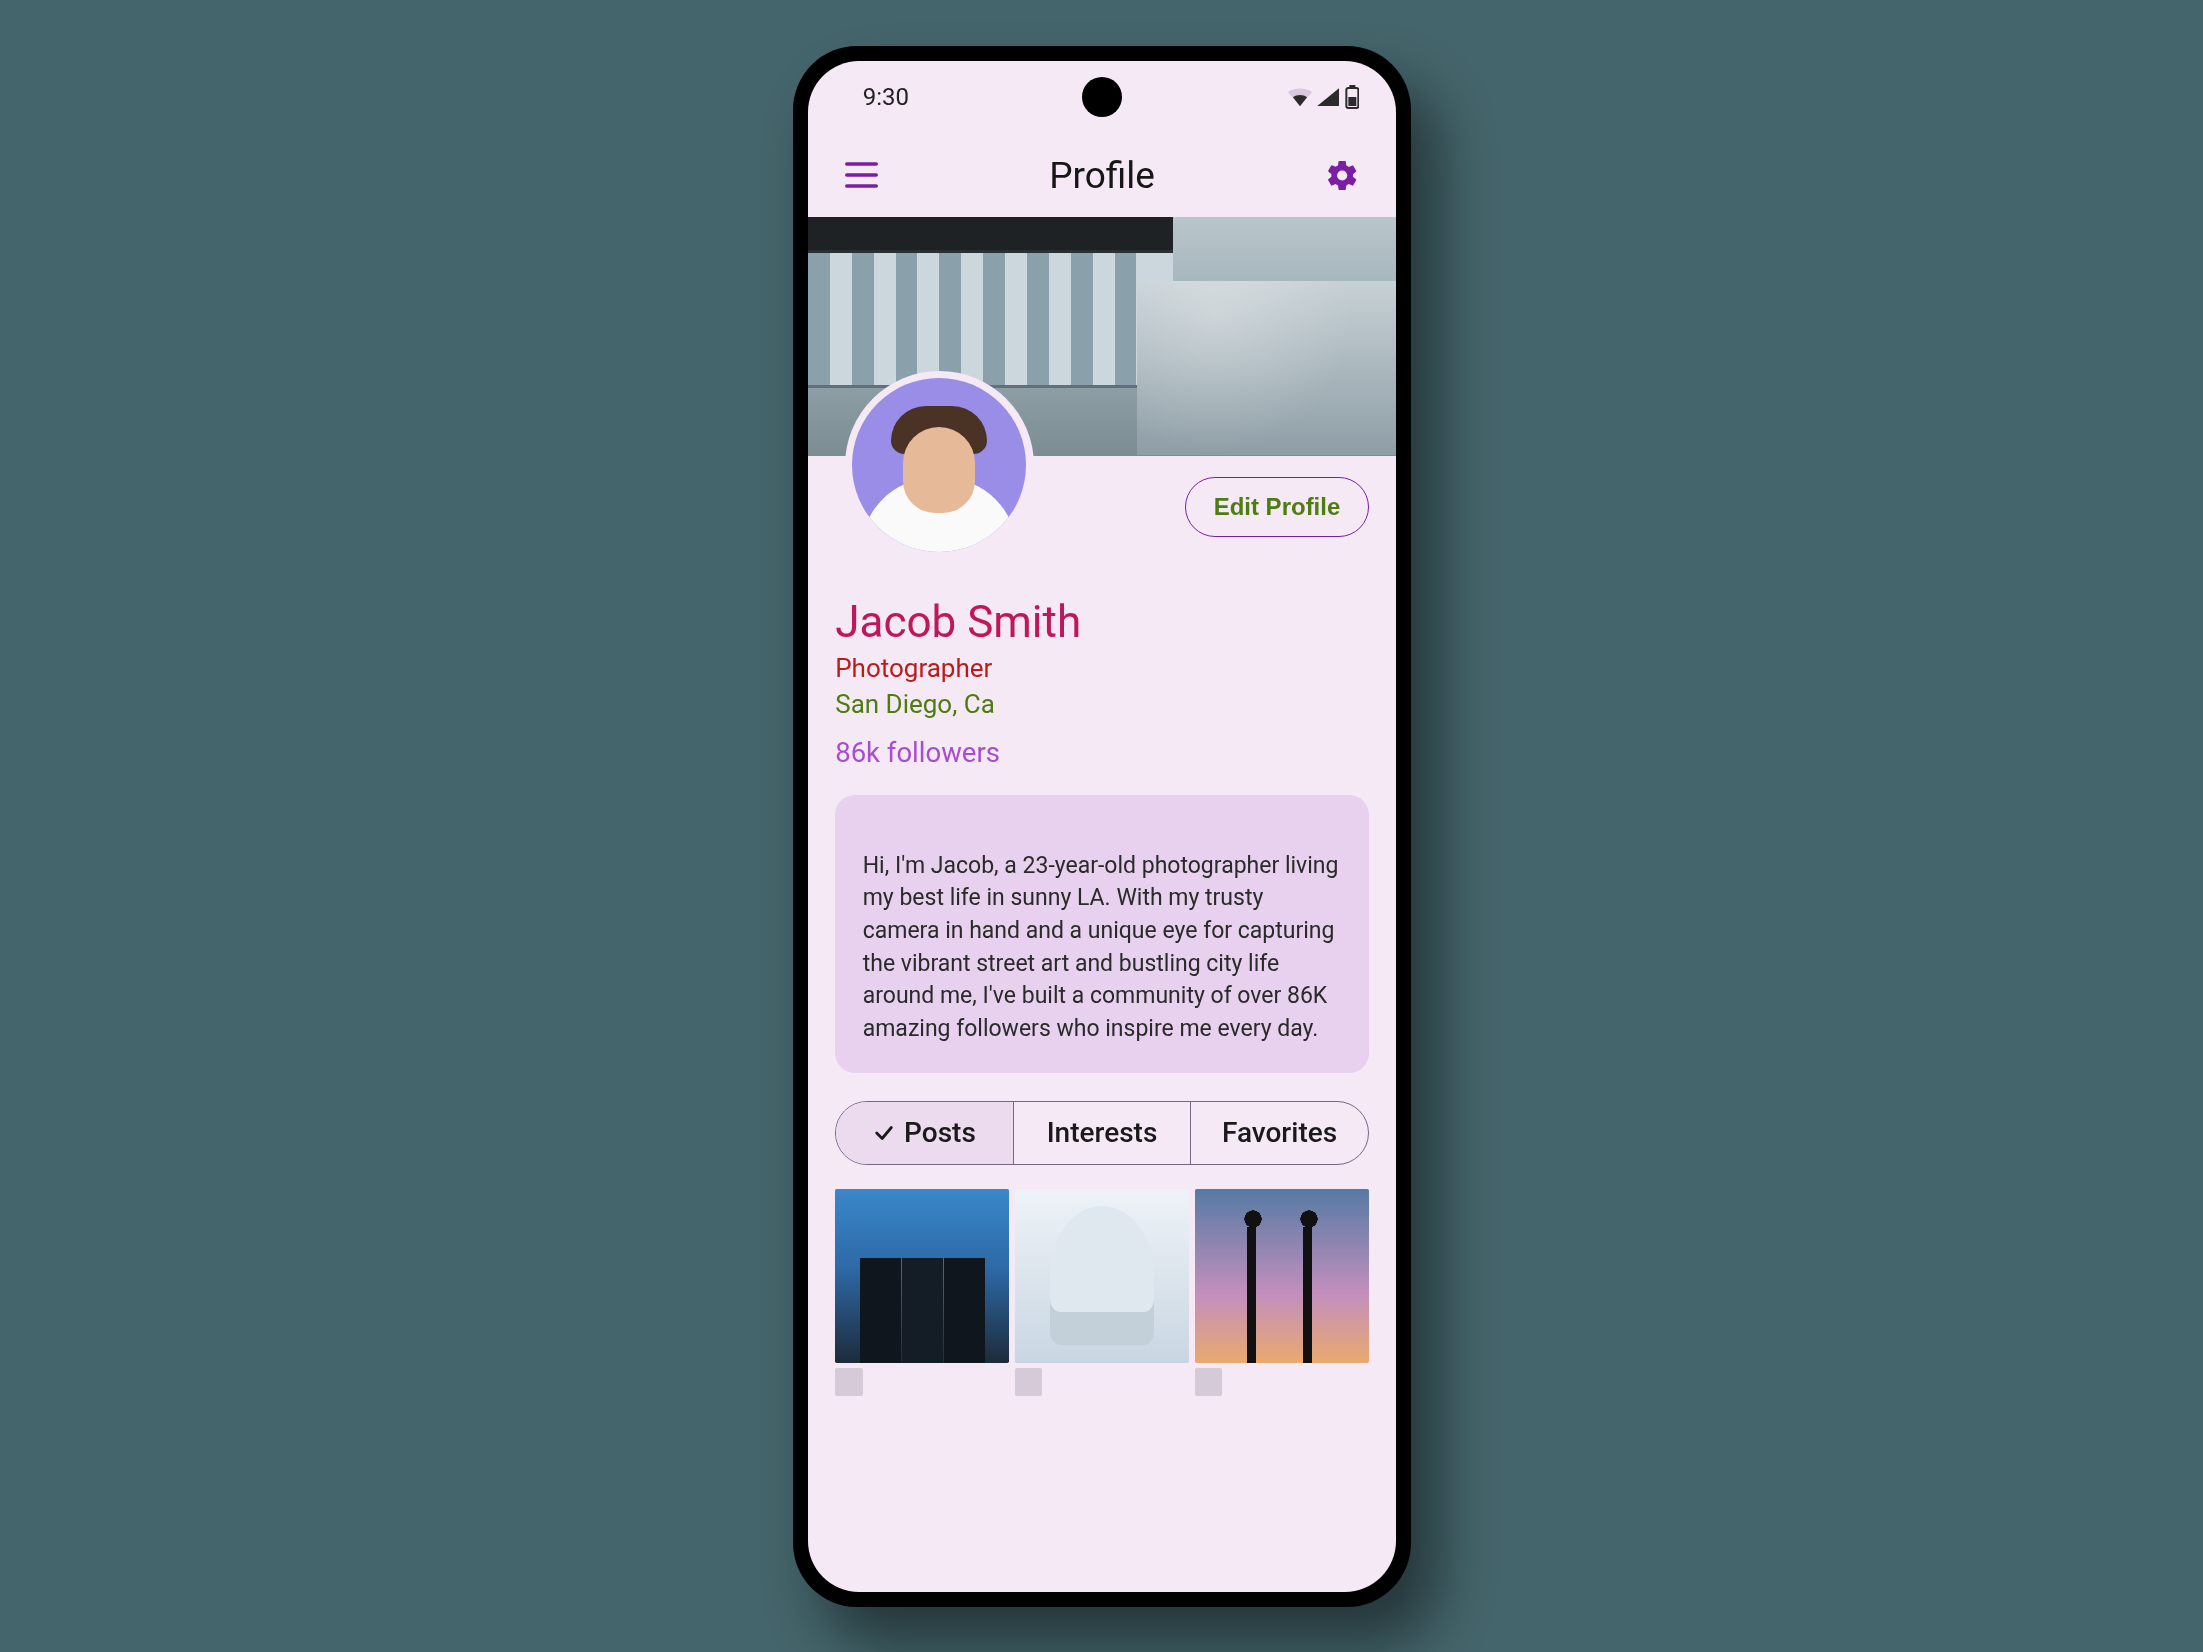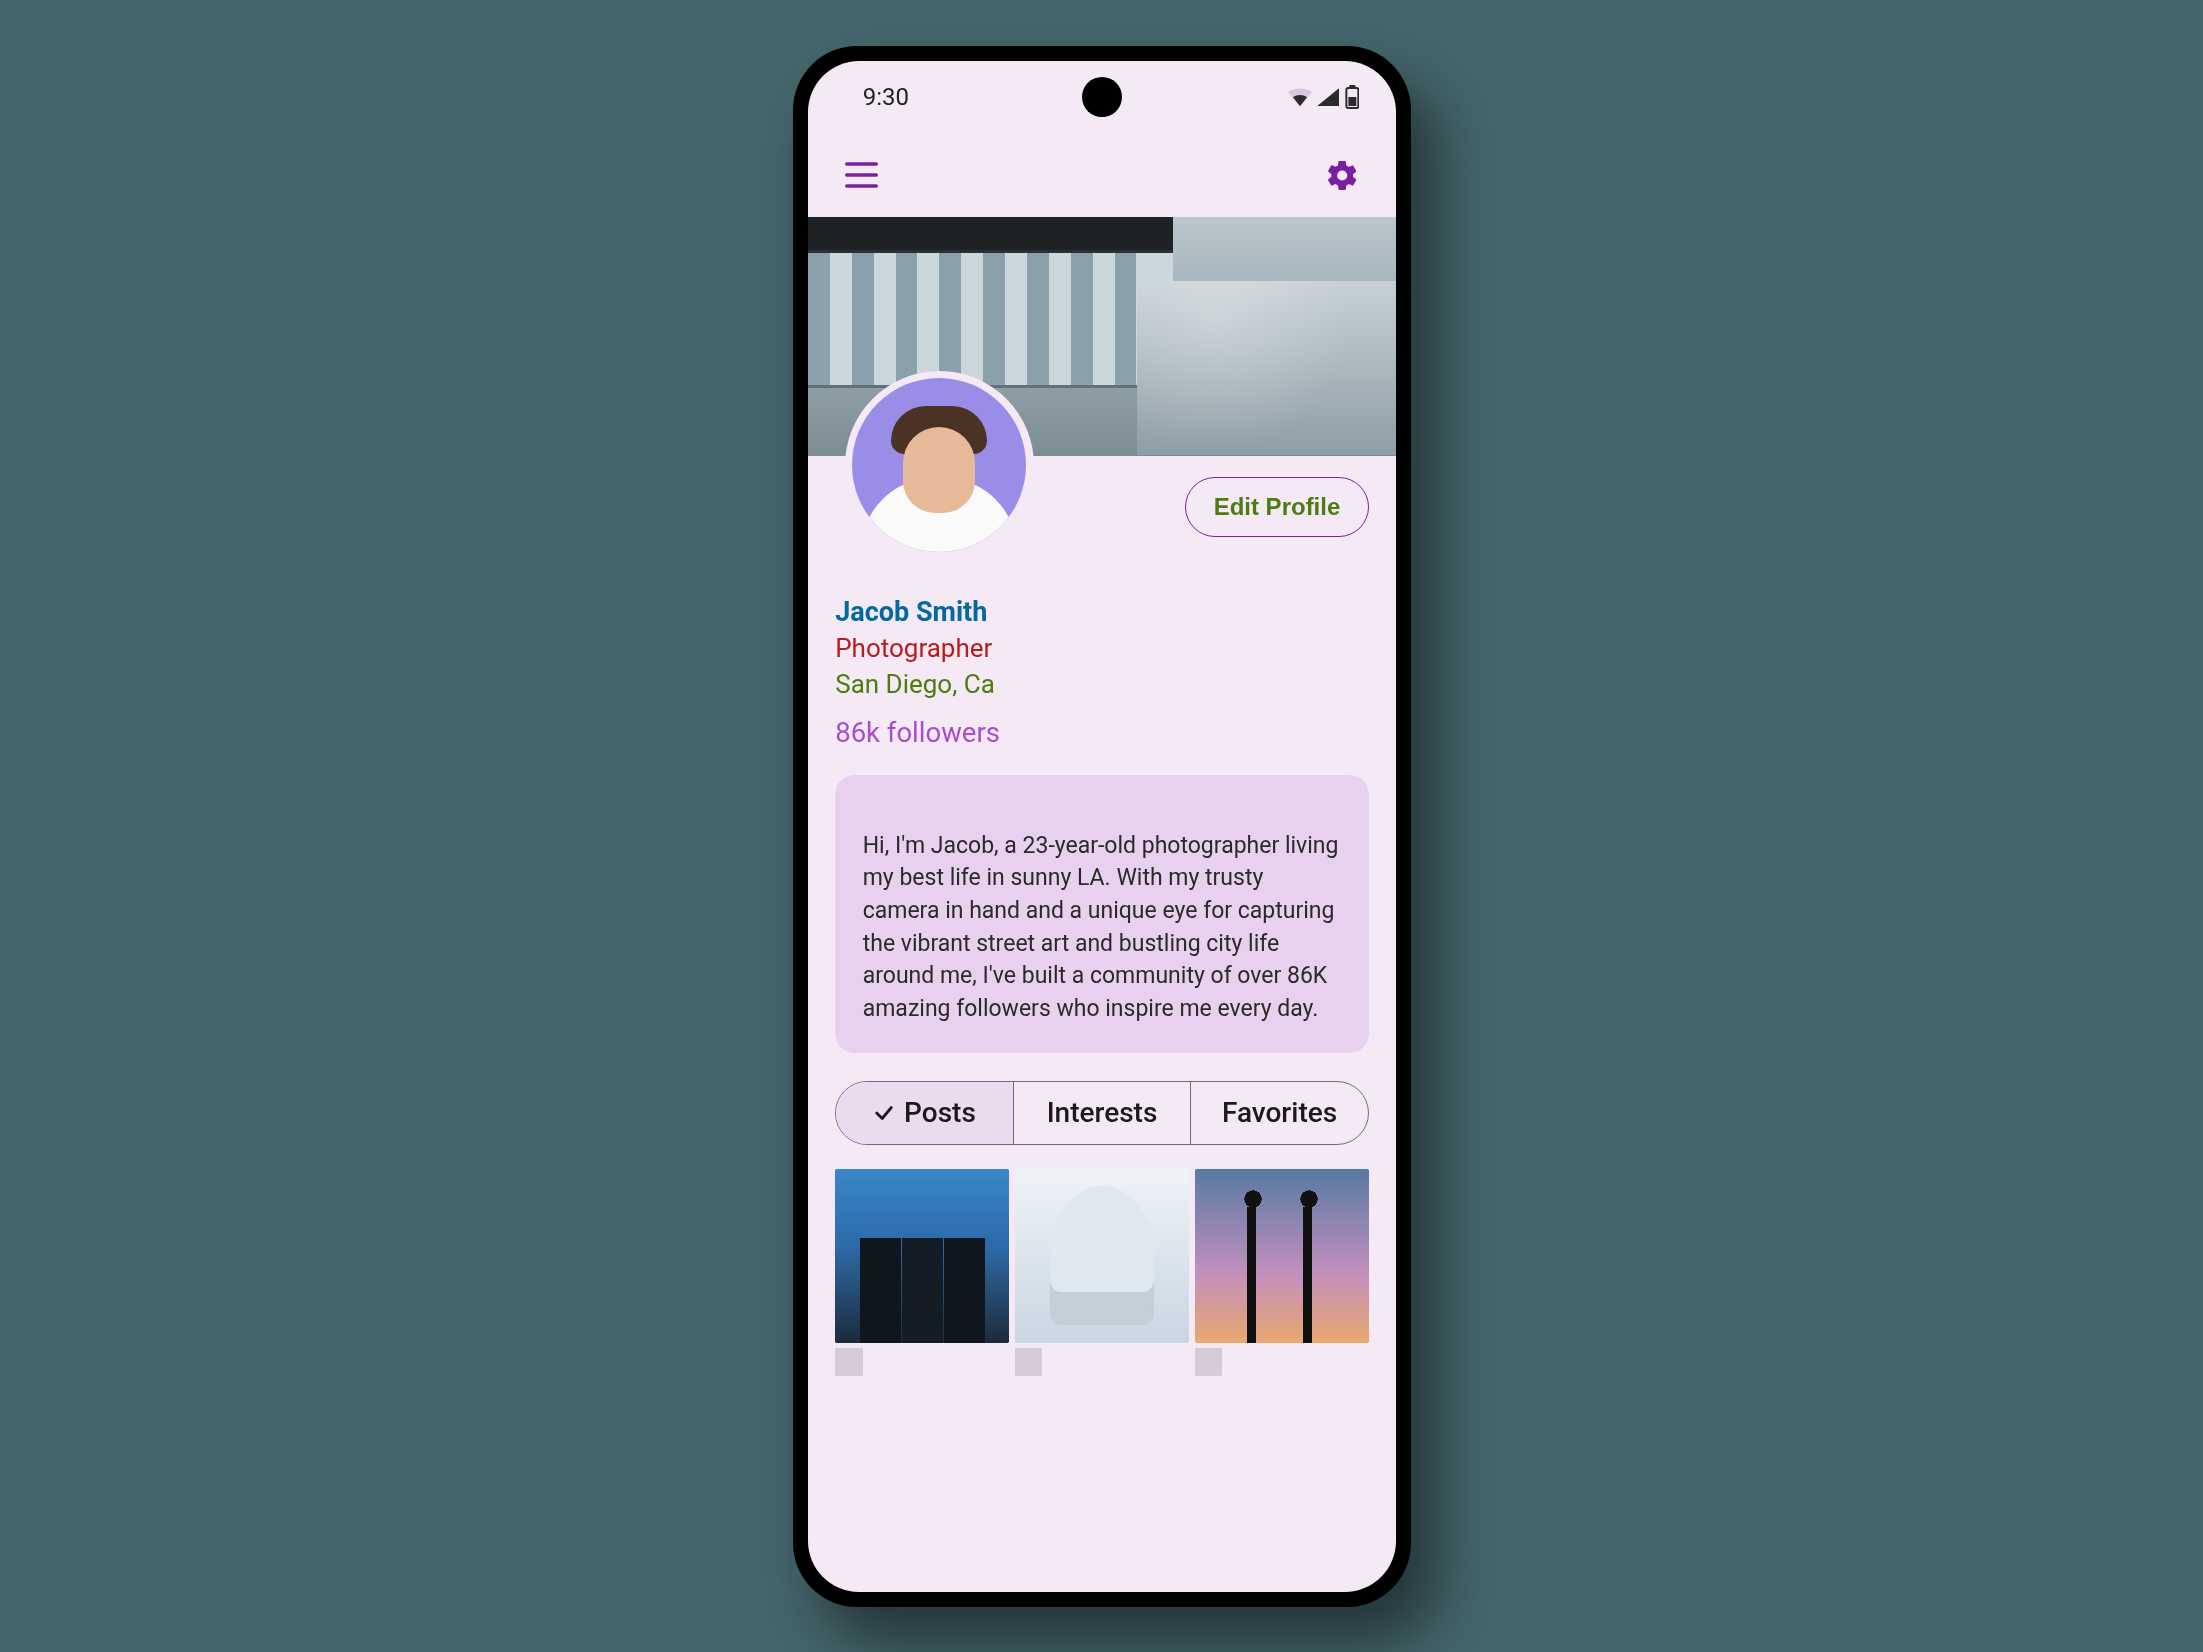--- a/index.html
+++ b/index.html
@@ -153,21 +153,21 @@
     font-size: 24px;
     font-weight: 600;
     padding: 14.7px 27.5px;
     border-radius: 37px;
     cursor: pointer;
   }
   .identity {
     clear: both;
     padding-top: 59px;
   }
-  .name { font-size: 27px; font-weight: 700; color: #0369a1; }
+  .name { font-size: 44px; font-weight: 400; color: #be185d; }
   .role { font-size: 26px; color: #b91c1c; margin-top: 5.5px; }
   .loc  { font-size: 26px; color: #4d7c0f; margin-top: 6px; }
   .followers { font-size: 27.5px; color: #a64dd0; margin-top: 16.5px; }
   .about-card {
     margin-top: 26px;
     background: #e8d1ef;
     border-radius: 20px;
     padding: 26px 27.5px 27.5px 27.5px;
   }
   .about-title { font-size: 26px; font-weight: 700; color: #111; margin-bottom: 9.2px; }
@@ -242,20 +242,21 @@
     </div>
 
     <div class="appbar">
       <div class="menu-btn">
         <svg width="33" height="26" viewBox="0 0 36 28">
             <rect width="36" height="4" rx="2" fill="#7a1fa2"></rect>
             <rect y="12" width="36" height="4" rx="2" fill="#7a1fa2"></rect>
             <rect y="24" width="36" height="4" rx="2" fill="#7a1fa2"></rect>
           </svg>
       </div>
+      <div class="appbar-title">Profile</div>
       <div class="settings-btn">
         <svg width="35" height="35" viewBox="0 0 24 24">
             <path fill="#7a1fa2" d="M19.14,12.94a7,7,0,0,0,.05-.94,7,7,0,0,0-.05-.94l2.11-1.65a.5.5,0,0,0,.12-.64l-2-3.46a.5.5,0,0,0-.61-.22l-2.49,1a7,7,0,0,0-1.63-.94l-.38-2.65A.5.5,0,0,0,13.77,2H9.77a.5.5,0,0,0-.49.42L8.9,5.07a7,7,0,0,0-1.63.94l-2.49-1a.5.5,0,0,0-.61.22l-2,3.46a.5.5,0,0,0,.12.64L4.4,11.06a7,7,0,0,0-.05.94,7,7,0,0,0,.05.94L2.29,14.59a.5.5,0,0,0-.12.64l2,3.46a.5.5,0,0,0,.61.22l2.49-1a7,7,0,0,0,1.63.94l.38,2.65a.5.5,0,0,0,.49.42h4a.5.5,0,0,0,.49-.42l.38-2.65a7,7,0,0,0,1.63-.94l2.49,1a.5.5,0,0,0,.61-.22l2-3.46a.5.5,0,0,0-.12-.64ZM11.77,15.5A3.5,3.5,0,1,1,15.27,12,3.5,3.5,0,0,1,11.77,15.5Z"></path>
           </svg>
       </div>
     </div>
 
     <div class="content">
       <div class="cover">
         <div class="building-roof"></div>

